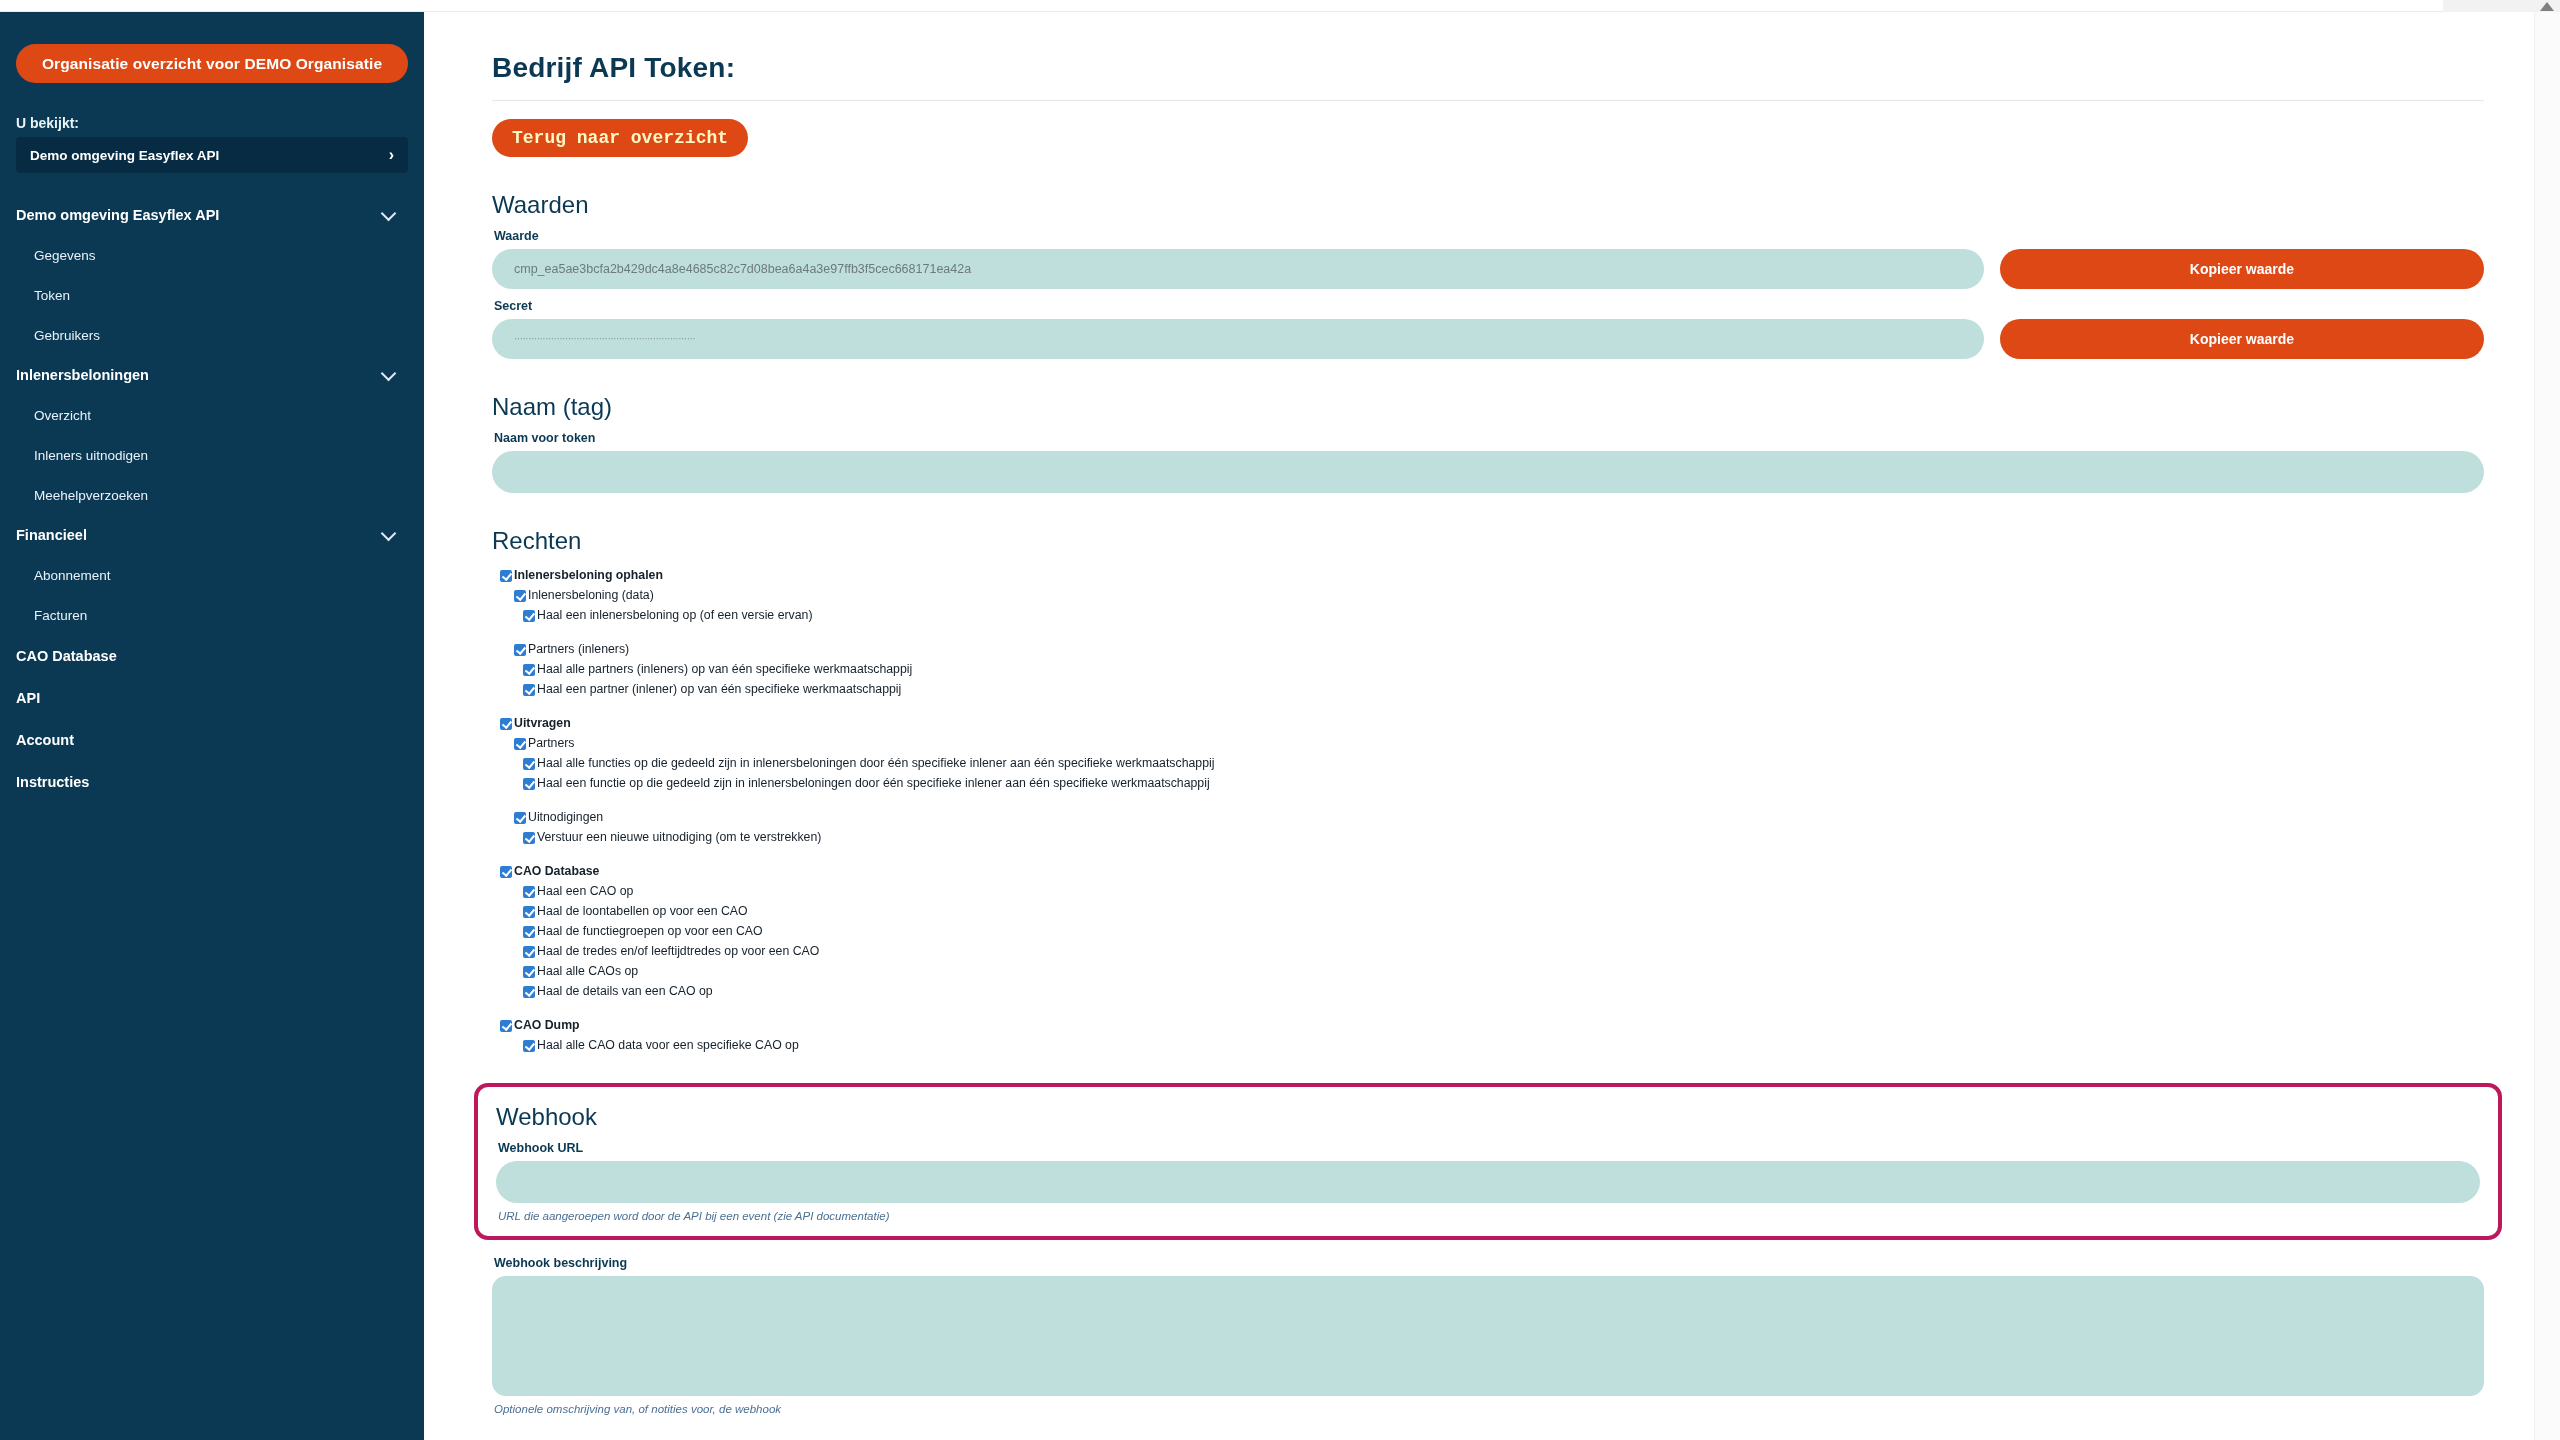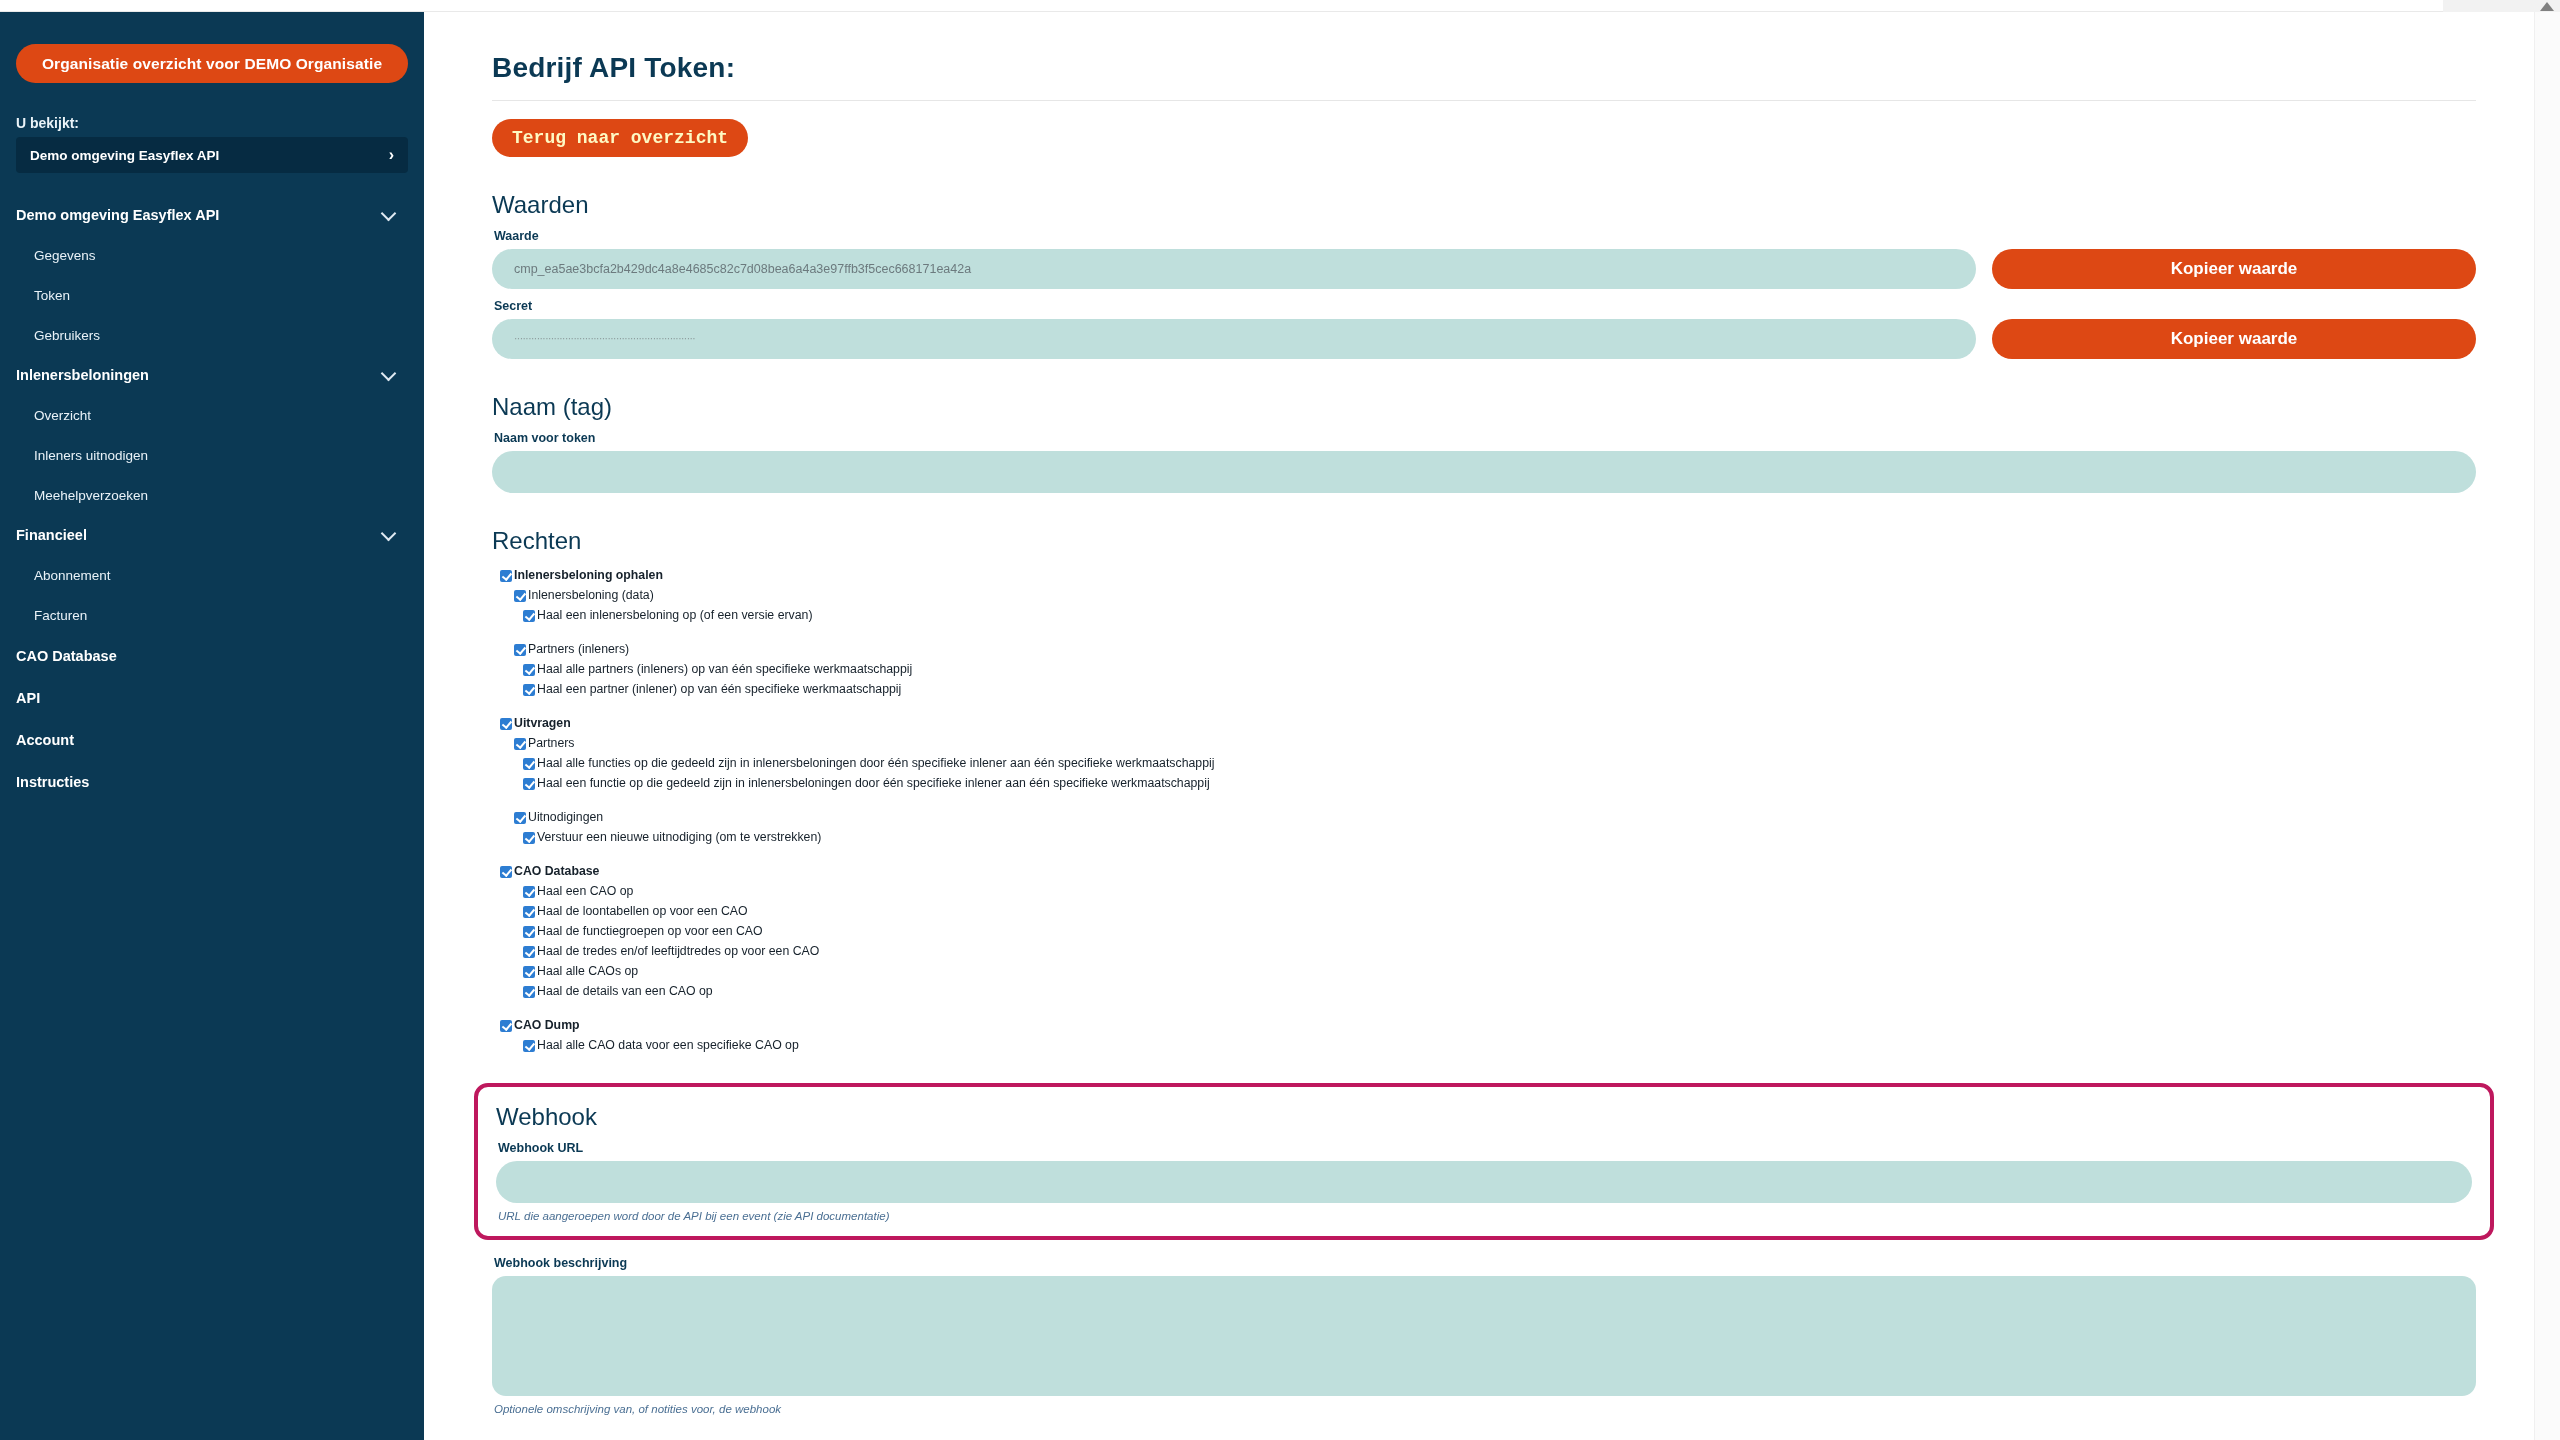--- a/index.html
+++ b/index.html
@@ -71,21 +71,21 @@
   .nav-item {
     padding: 11px 16px 11px 34px; cursor:pointer;
   }
   .nav-item .lbl { color:#e9f2f8; font-size: 13.5px; font-weight: 400; }
   .nav-single { padding: 12px 16px; cursor:pointer; }
   .nav-single .lbl { color:#ffffff; font-size: 14.5px; font-weight: 700; }
 
   
   .main {
     flex: 1; height: 1440px; background:#ffffff;
-    padding: 52px 16px 0 0; position: relative; overflow:hidden;
+    padding: 52px 8px 0 0; position: relative; overflow:hidden;
   }
   .main-inner { padding: 0 68px 0 68px; }
 
   h1.page-title {
     font-size: 28px; font-weight: 700; color:#0b3954;
     margin: 0 0 0 0; letter-spacing: .2px;
   }
   .title-rule { border:0; border-top:1px solid #e6e6e6; margin: 16px 0 18px 0; }
 
   .pill-btn {
@@ -107,21 +107,21 @@
   .input-box {
     background:#bfdfdc; border: none; border-radius: 22px;
     height: 40px; line-height: 40px; padding: 0 22px;
     font-size: 12.5px; color:#6c7a7e; flex: 1;
     font-family:"Liberation Sans", sans-serif; overflow:hidden; white-space:nowrap;
   }
   .input-box.tall { height: 42px; line-height:42px; }
   .dots { letter-spacing: -0.5px; font-size: 10px; color:#8a9799; }
   .copy-btn {
     width: 484px; min-width:484px; height: 40px; border:none; border-radius: 22px;
-    background:#dd4814; color:#fff; font-size: 17px; font-weight:700; cursor:pointer;
+    background:#dd4814; color:#fff; font-size: 14px; font-weight:700; cursor:pointer;
     font-family:"Liberation Sans", sans-serif;
   }
   .spacer-8 { height: 10px; }
 
   
   .tree { margin-top: 6px; }
   .cb-row { display:flex; align-items:flex-end; gap: 2px; padding: 3px 0; }
   .cb-row.lvl0 { margin-left: 8px; }
   .cb-row.lvl1 { margin-left: 22px; }
   .cb-row.lvl2 { margin-left: 31px; }

